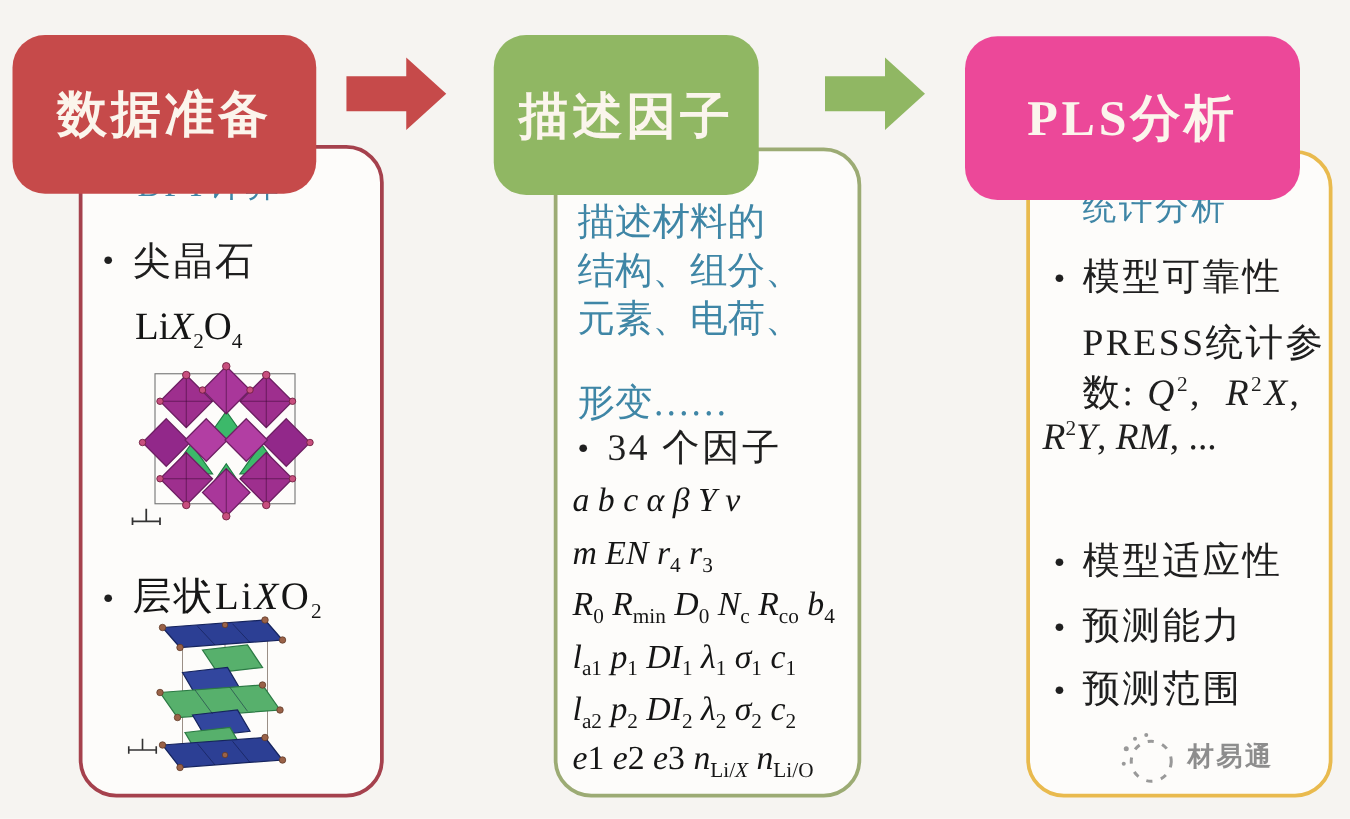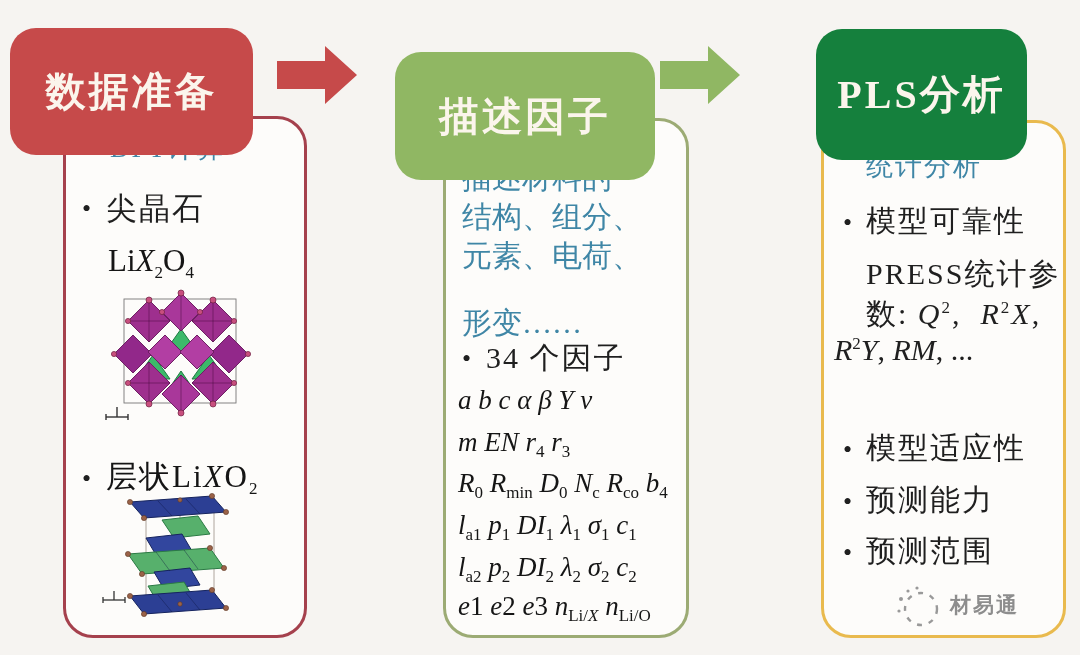--- a/index.html
+++ b/index.html
@@ -8,22 +8,22 @@
     background:#f6f4f1;
     font-family:"Liberation Serif","DejaVu Serif",serif;
   }
   
   .hdr{
     position:absolute;display:flex;align-items:center;justify-content:center;
     border-radius:26px;color:#fbf5ec;font-size:40px;font-weight:600;
     letter-spacing:3px;z-index:3;
   }
   .hdr-red{left:10px;top:28px;width:243px;height:127px;background:#c64a4a;}
-  .hdr-green{left:395px;top:28px;width:260px;height:128px;background:#90b763;margin-top:24px;}
-  .hdr-purple{left:816px;top:29px;width:211px;height:131px;background:#15803d;}
+  .hdr-green{left:395px;top:28px;width:212px;height:128px;background:#90b763;}
+  .hdr-purple{left:772px;top:29px;width:268px;height:131px;background:#ec4899;}
   
   .arrow{position:absolute;z-index:3;}
   .arrow-red{left:277px;top:44px;}
   .arrow-green{left:660px;top:44px;}
   
   .panel{
     position:absolute;background:#fdfcfa;border-radius:30px;z-index:1;
   }
   .panel-red{left:63px;top:116px;width:238px;height:516px;border:3px solid #a5414d;}
   .panel-green{left:443px;top:118px;width:240px;height:514px;border:3px solid #9cab74;}

